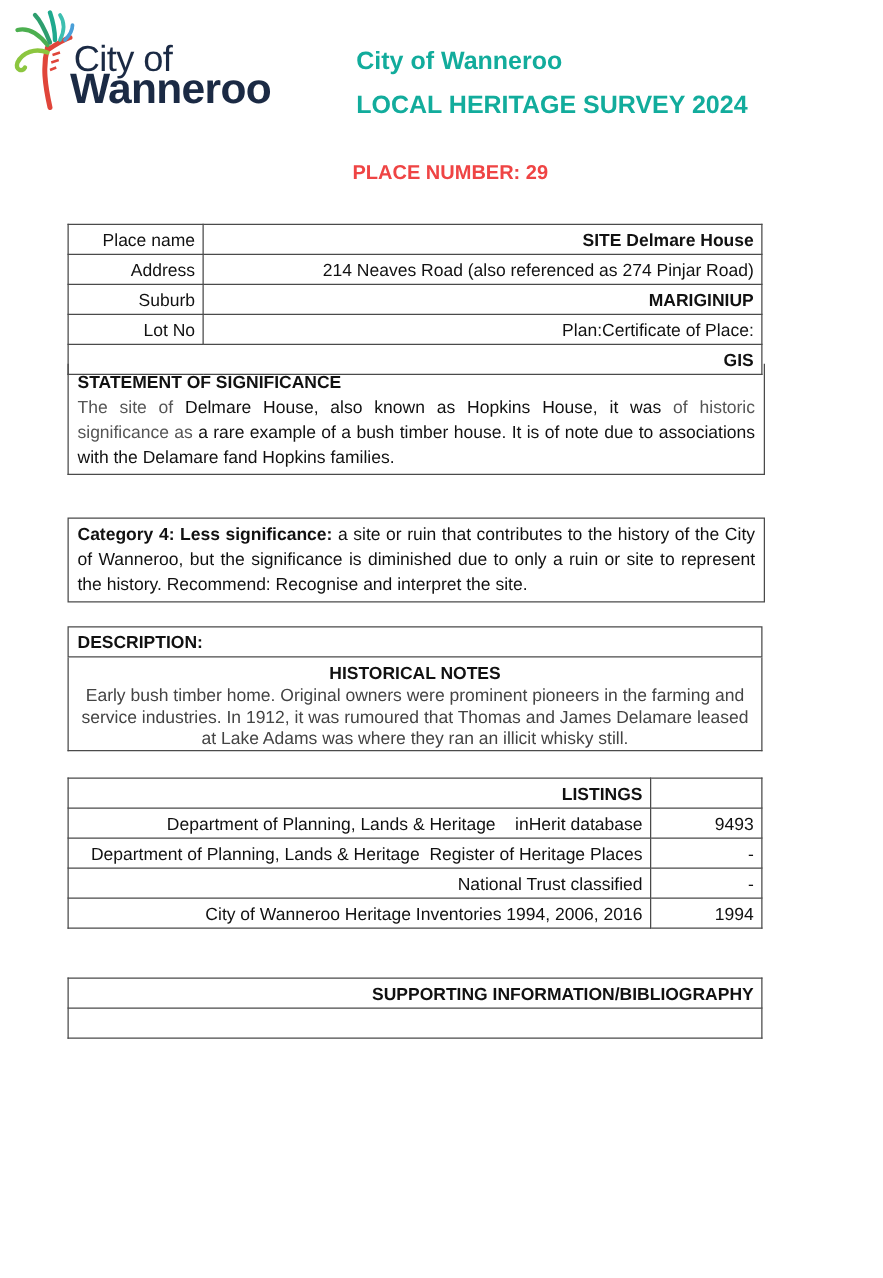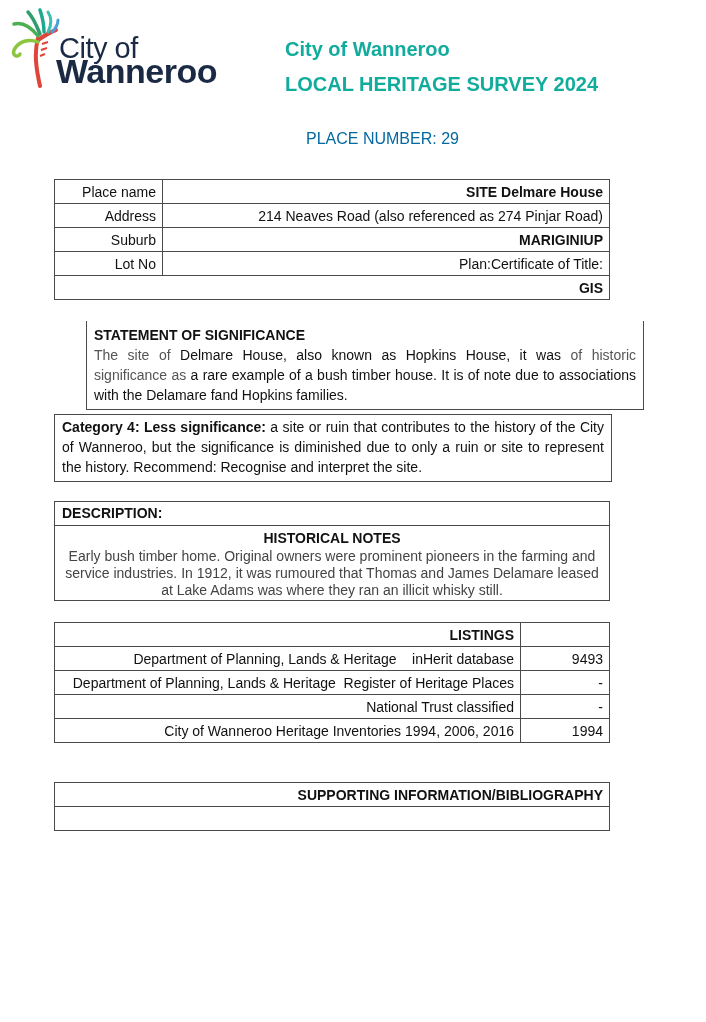--- a/index.html
+++ b/index.html
@@ -7,21 +7,21 @@
     width: 706px; height: 1022px; position: relative; overflow: hidden;
     font-family: "Liberation Sans", sans-serif; color: #111111;
   }
   .logo { position: absolute; left: 8px; top: 8px; width: 220px; height: 80px; }
   .logo svg { position: absolute; left: 0; top: 0; }
   .logo-city { position: absolute; left: 51px; top: 24px; font-size: 29px; color: #1b2a44; letter-spacing: -0.5px; }
   .logo-wanneroo { position: absolute; left: 48px; top: 44px; font-size: 34px; font-weight: bold; color: #1b2a44; letter-spacing: -0.5px; }
 
   .title1 { position: absolute; left: 285px; top: 38px; font-size: 20px; font-weight: bold; color: #12ac9c; }
   .title2 { position: absolute; left: 285px; top: 73px; font-size: 20px; font-weight: bold; color: #12ac9c; }
-  .place-num { position: absolute; left: 282px; top: 130px; font-size: 16px; font-weight: normal; color: #0369a1; margin-left: 24px; }
+  .place-num { position: absolute; left: 282px; top: 130px; font-size: 16px; font-weight: bold; color: #ef4444; }
 
   table { border-collapse: collapse; position: absolute; left: 54px; width: 556px; text-align: right; }
   td { border: 1px solid #4a4a4a; font-size: 14px; padding: 0 6px; height: 23px; vertical-align: middle; }
   .b { font-weight: bold; }
 
   #t-details { top: 179px; }
   #t-details td.lbl { width: 95px; }
 
   .box { position: absolute; left: 54px; width: 542px; border: 1px solid #4a4a4a; padding: 3px 7px 4px 7px; font-size: 14px; line-height: 20px; }
   .stmt-head { font-weight: bold; }
@@ -69,30 +69,30 @@
     <td class="lbl">Address</td>
     <td>214 Neaves Road (also referenced as 274 Pinjar Road)</td>
   </tr>
   <tr>
     <td class="lbl">Suburb</td>
     <td class="b">MARIGINIUP</td>
   </tr>
   <tr>
     <td class="lbl">Lot No</td>
     <td>
-      <span style="display:inline-block;width:119px;">Plan:</span><span>Certificate of Title:</span>
+      <span style="display:inline-block;width:119px;">Plan:</span><span>Certificate of Place:</span>
     </td>
   </tr>
   <tr>
     <td colspan="2" class="b">GIS</td>
   </tr>
 </tbody>
   </table>
 
-<div class="box" style="top:321px; border-top:none; padding-top:4px;margin-left:32px;">
+<div class="box" style="top:291px; border-top:none; padding-top:4px;">
   <div class="stmt-head">STATEMENT OF SIGNIFICANCE</div>
   <div class="stmt-text"><span class="grey">The site of </span><span>Delmare House, also known as Hopkins House, it was</span><span class="grey"> of historic significance as</span><span> a rare example of a bush timber house. It is of note due to associations with the Delamare fand Hopkins families.</span></div>
 </div>
 
 <div class="box" style="top:414px; text-align:justify; padding-top:2px;">
   <span class="b">Category 4:  Less significance:</span><span> a site or ruin that contributes to the history of the City of Wanneroo, but the significance is diminished due to only a ruin or site to represent the history. Recommend: Recognise and interpret the site.</span>
 </div>
 
 <div class="box desc" style="top:501px; border:none; padding:0;">
   <div class="desc-head">DESCRIPTION:</div>

